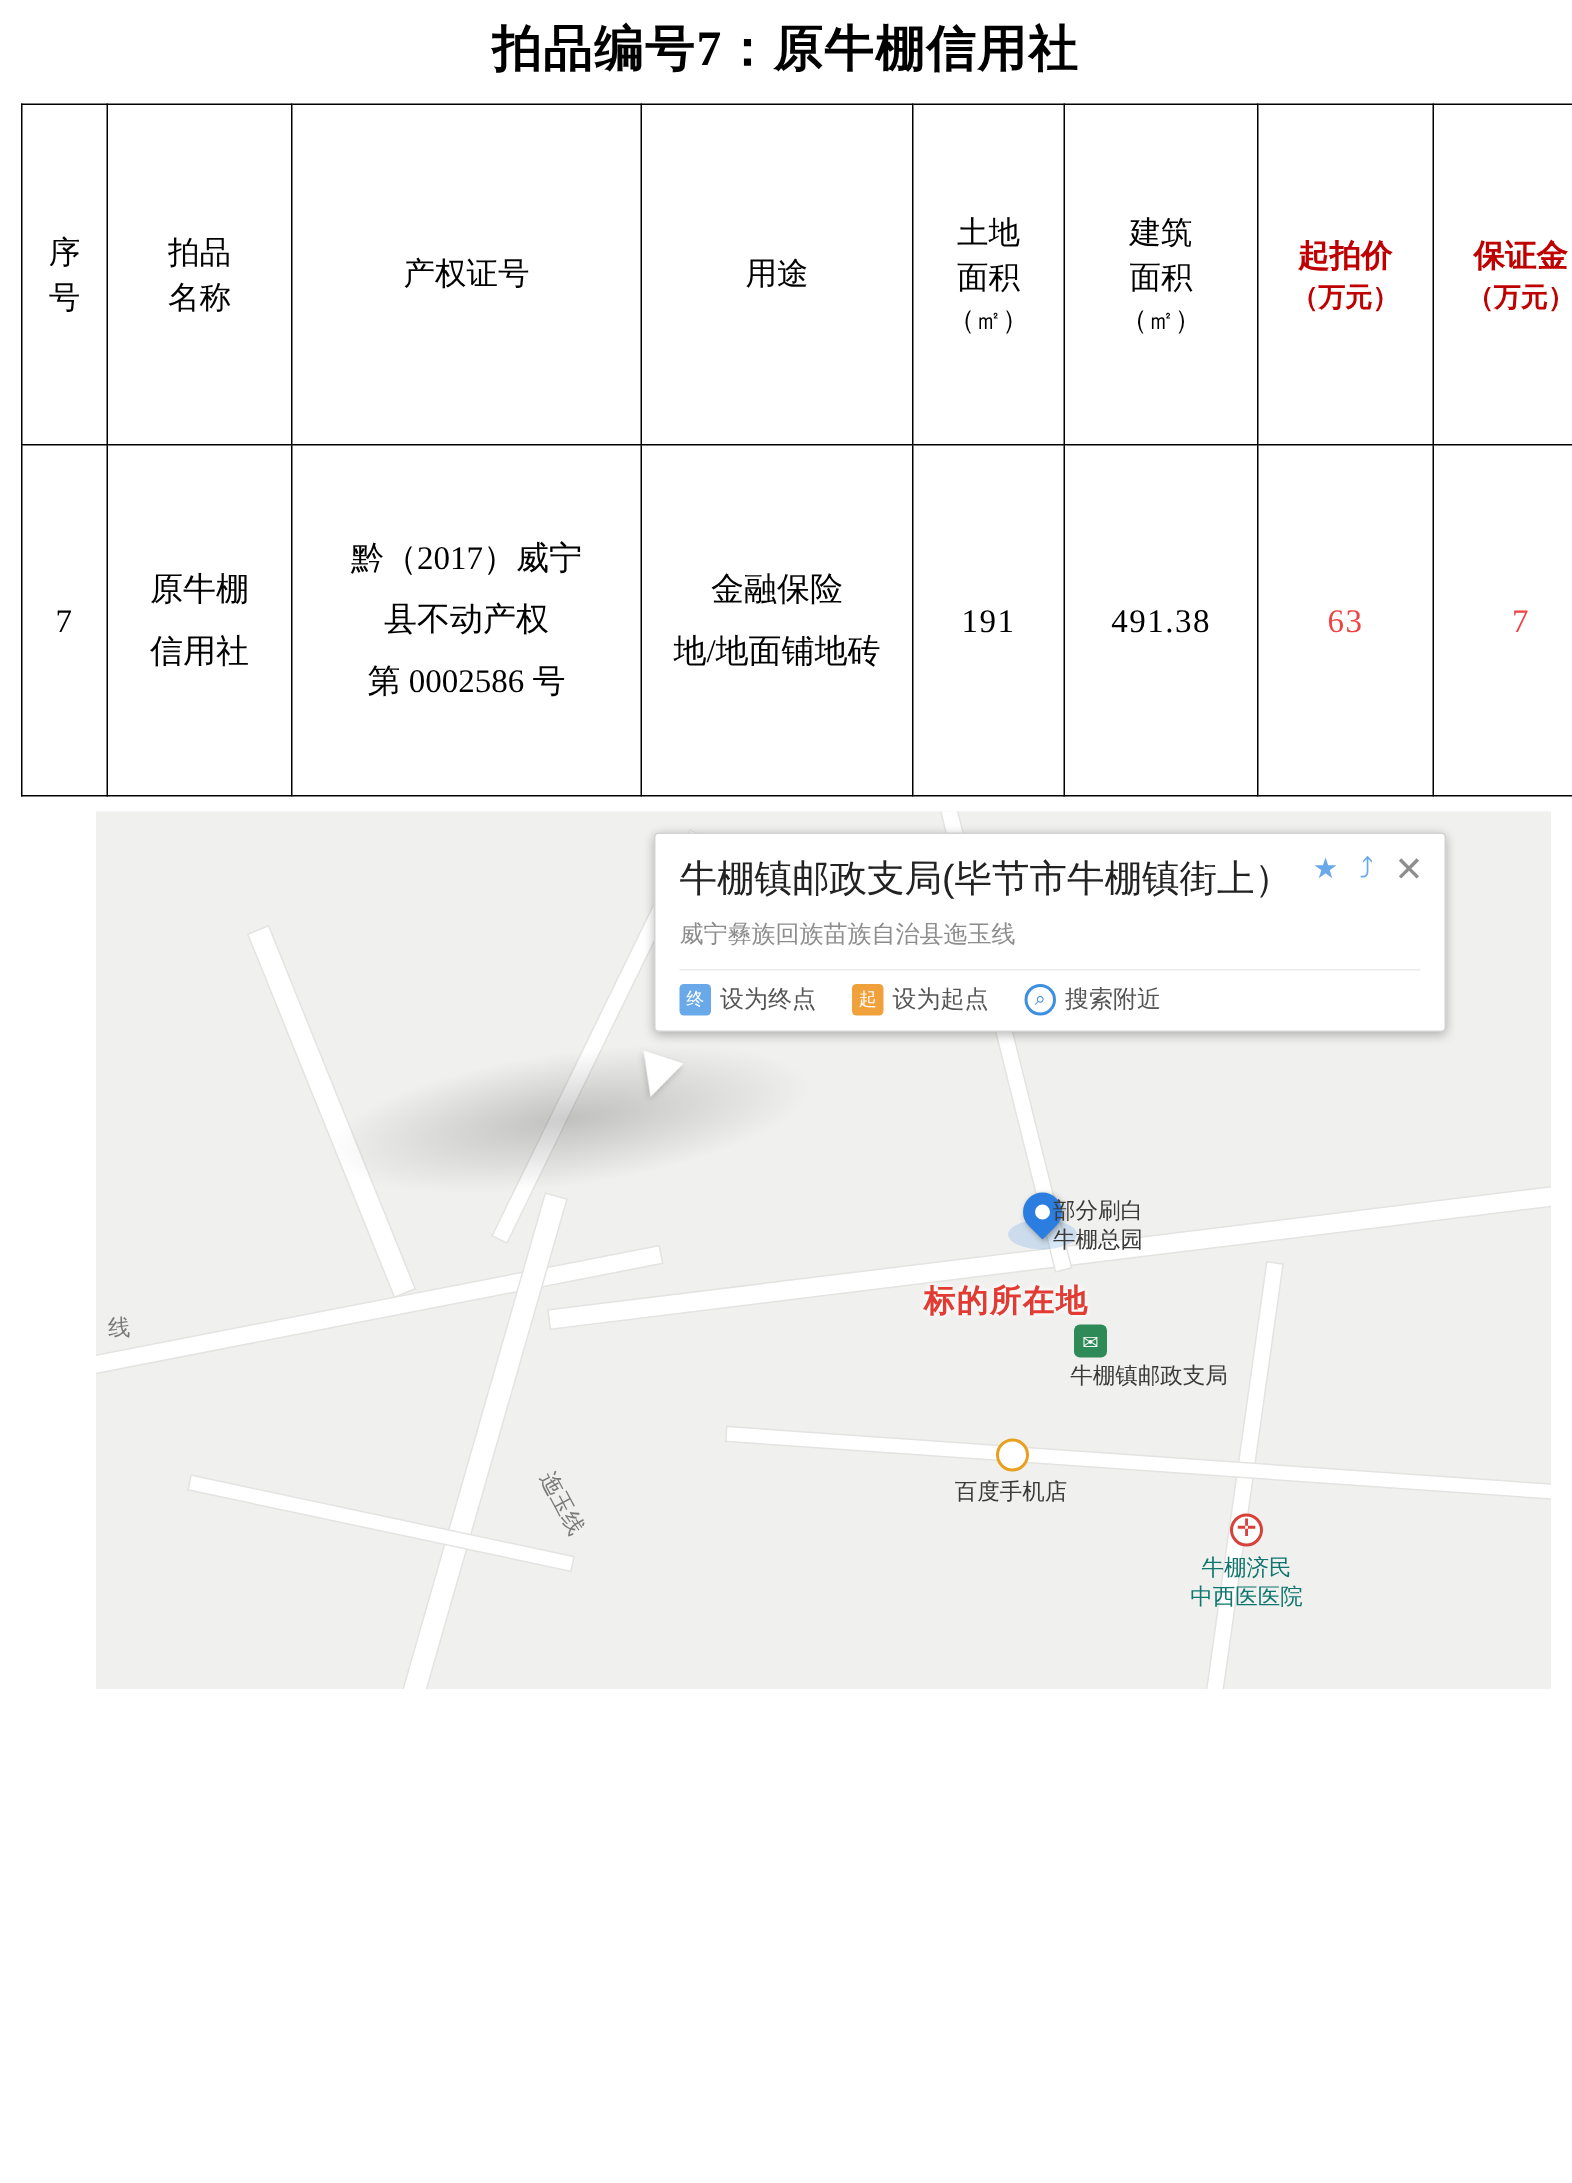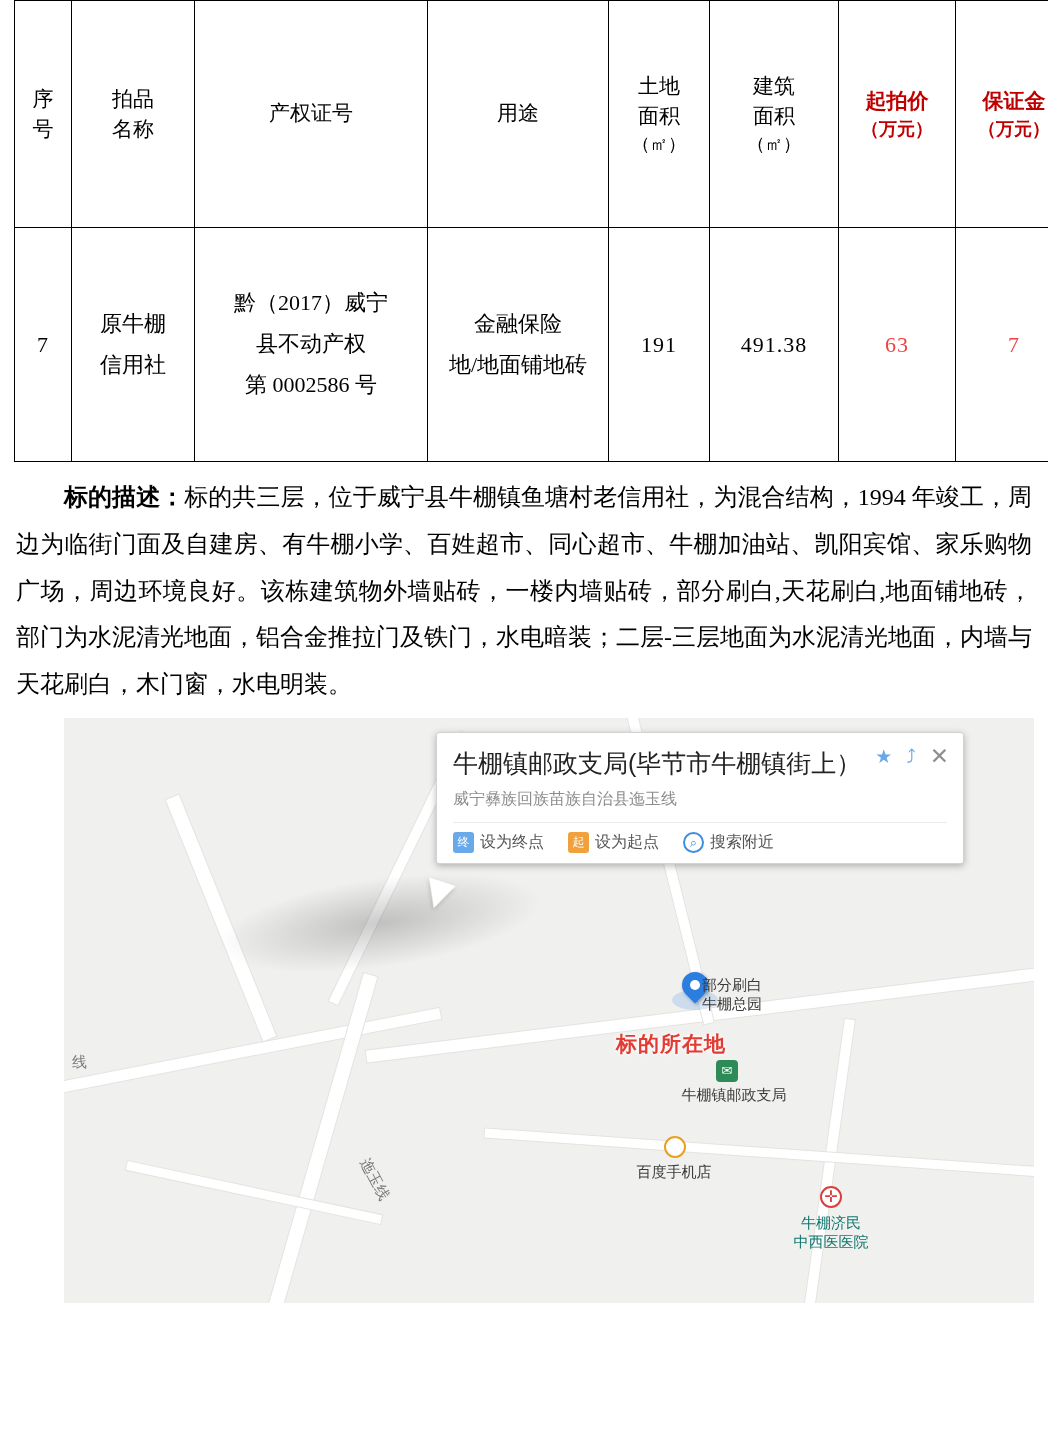--- a/index.html
+++ b/index.html
@@ -301,20 +301,21 @@
     height: 90px;
     background: radial-gradient(ellipse at center, rgba(0,0,0,.20) 0%, rgba(0,0,0,0) 70%);
     transform: rotate(-8deg);
   }
 </style>
 </head>
 <body>
 
 <div class="page">
 
+  <div class="doc-title">拍品编号7：原牛棚信用社</div>
 
   <div class="table-wrap">
     <table class="lot-table">
       <thead>
         <tr>
           <th style="width:52px">
             <div class="th-stack">
               <span>序</span>
               <span>号</span>
             </div>
@@ -379,23 +380,20 @@
           </td>
           <td class="body-cell num-cell">191</td>
           <td class="body-cell num-cell">491.38</td>
           <td class="body-cell num-cell red-val">63</td>
           <td class="body-cell num-cell red-val">7</td>
         </tr>
       </tbody>
     </table>
   </div>
 
-  <p class="desc">
-    <b>标的描述：</b><span>标的共三层，位于威宁县牛棚镇鱼塘村老信用社，为混合结构，1994 年竣工，周边为临街门面及自建房、有牛棚小学、百姓超市、同心超市、牛棚加油站、凯阳宾馆、家乐购物广场，周边环境良好。该栋建筑物外墙贴砖，一楼内墙贴砖，部分刷白,天花刷白,地面铺地砖，部门为水泥清光地面，铝合金推拉门及铁门，水电暗装；二层-三层地面为水泥清光地面，内墙与天花刷白，木门窗，水电明装。</span>
-  </p>
 
   <div class="map-area">
     <div class="map-bg"></div>
 
     <div class="road" style="left:-40px; top:330px; width:420px; height:11px; transform:rotate(-11deg);"></div>
     <div class="road" style="left:250px; top:250px; width:14px; height:360px; transform:rotate(16deg);"></div>
     <div class="road" style="left:300px; top:290px; width:700px; height:12px; transform:rotate(-7deg);"></div>
     <div class="road" style="left:150px; top:70px; width:14px; height:260px; transform:rotate(-22deg);"></div>
     <div class="road" style="left:330px; top:0px; width:10px; height:300px; transform:rotate(26deg);"></div>
     <div class="road" style="left:600px; top:-20px; width:10px; height:330px; transform:rotate(-14deg);"></div>
@@ -436,21 +434,21 @@
     <div class="pin-halo" style="left:608px; top:272px;"></div>
     <div class="pin" style="left:618px; top:254px;"></div>
     <div class="marker-target" style="left:552px; top:312px;">标的所在地</div>
 
     <div class="poi-label" style="left:638px; top:258px;">
       <span>部分刷白</span><br>
       <span>牛棚总园</span>
     </div>
 
     <div class="icon-square" style="left:652px; top:342px; background:#2e8b57;">✉</div>
-    <div class="poi-label" style="left:590px; top:368px; width:160px;">牛棚镇邮政支局</div>
+    <div class="poi-label" style="left:622px; top:368px; width:160px;">牛棚镇邮政支局</div>
 
     <div class="icon-circle" style="left:600px; top:418px;"></div>
     <div class="poi-label" style="left:530px; top:445px; width:160px;">百度手机店</div>
 
     <div class="icon-cross" style="left:756px; top:468px;">✛</div>
     <div class="poi-label red" style="left:692px; top:496px; width:150px;">
       <span>牛棚济民</span><br>
       <span>中西医医院</span>
     </div>
   </div>

